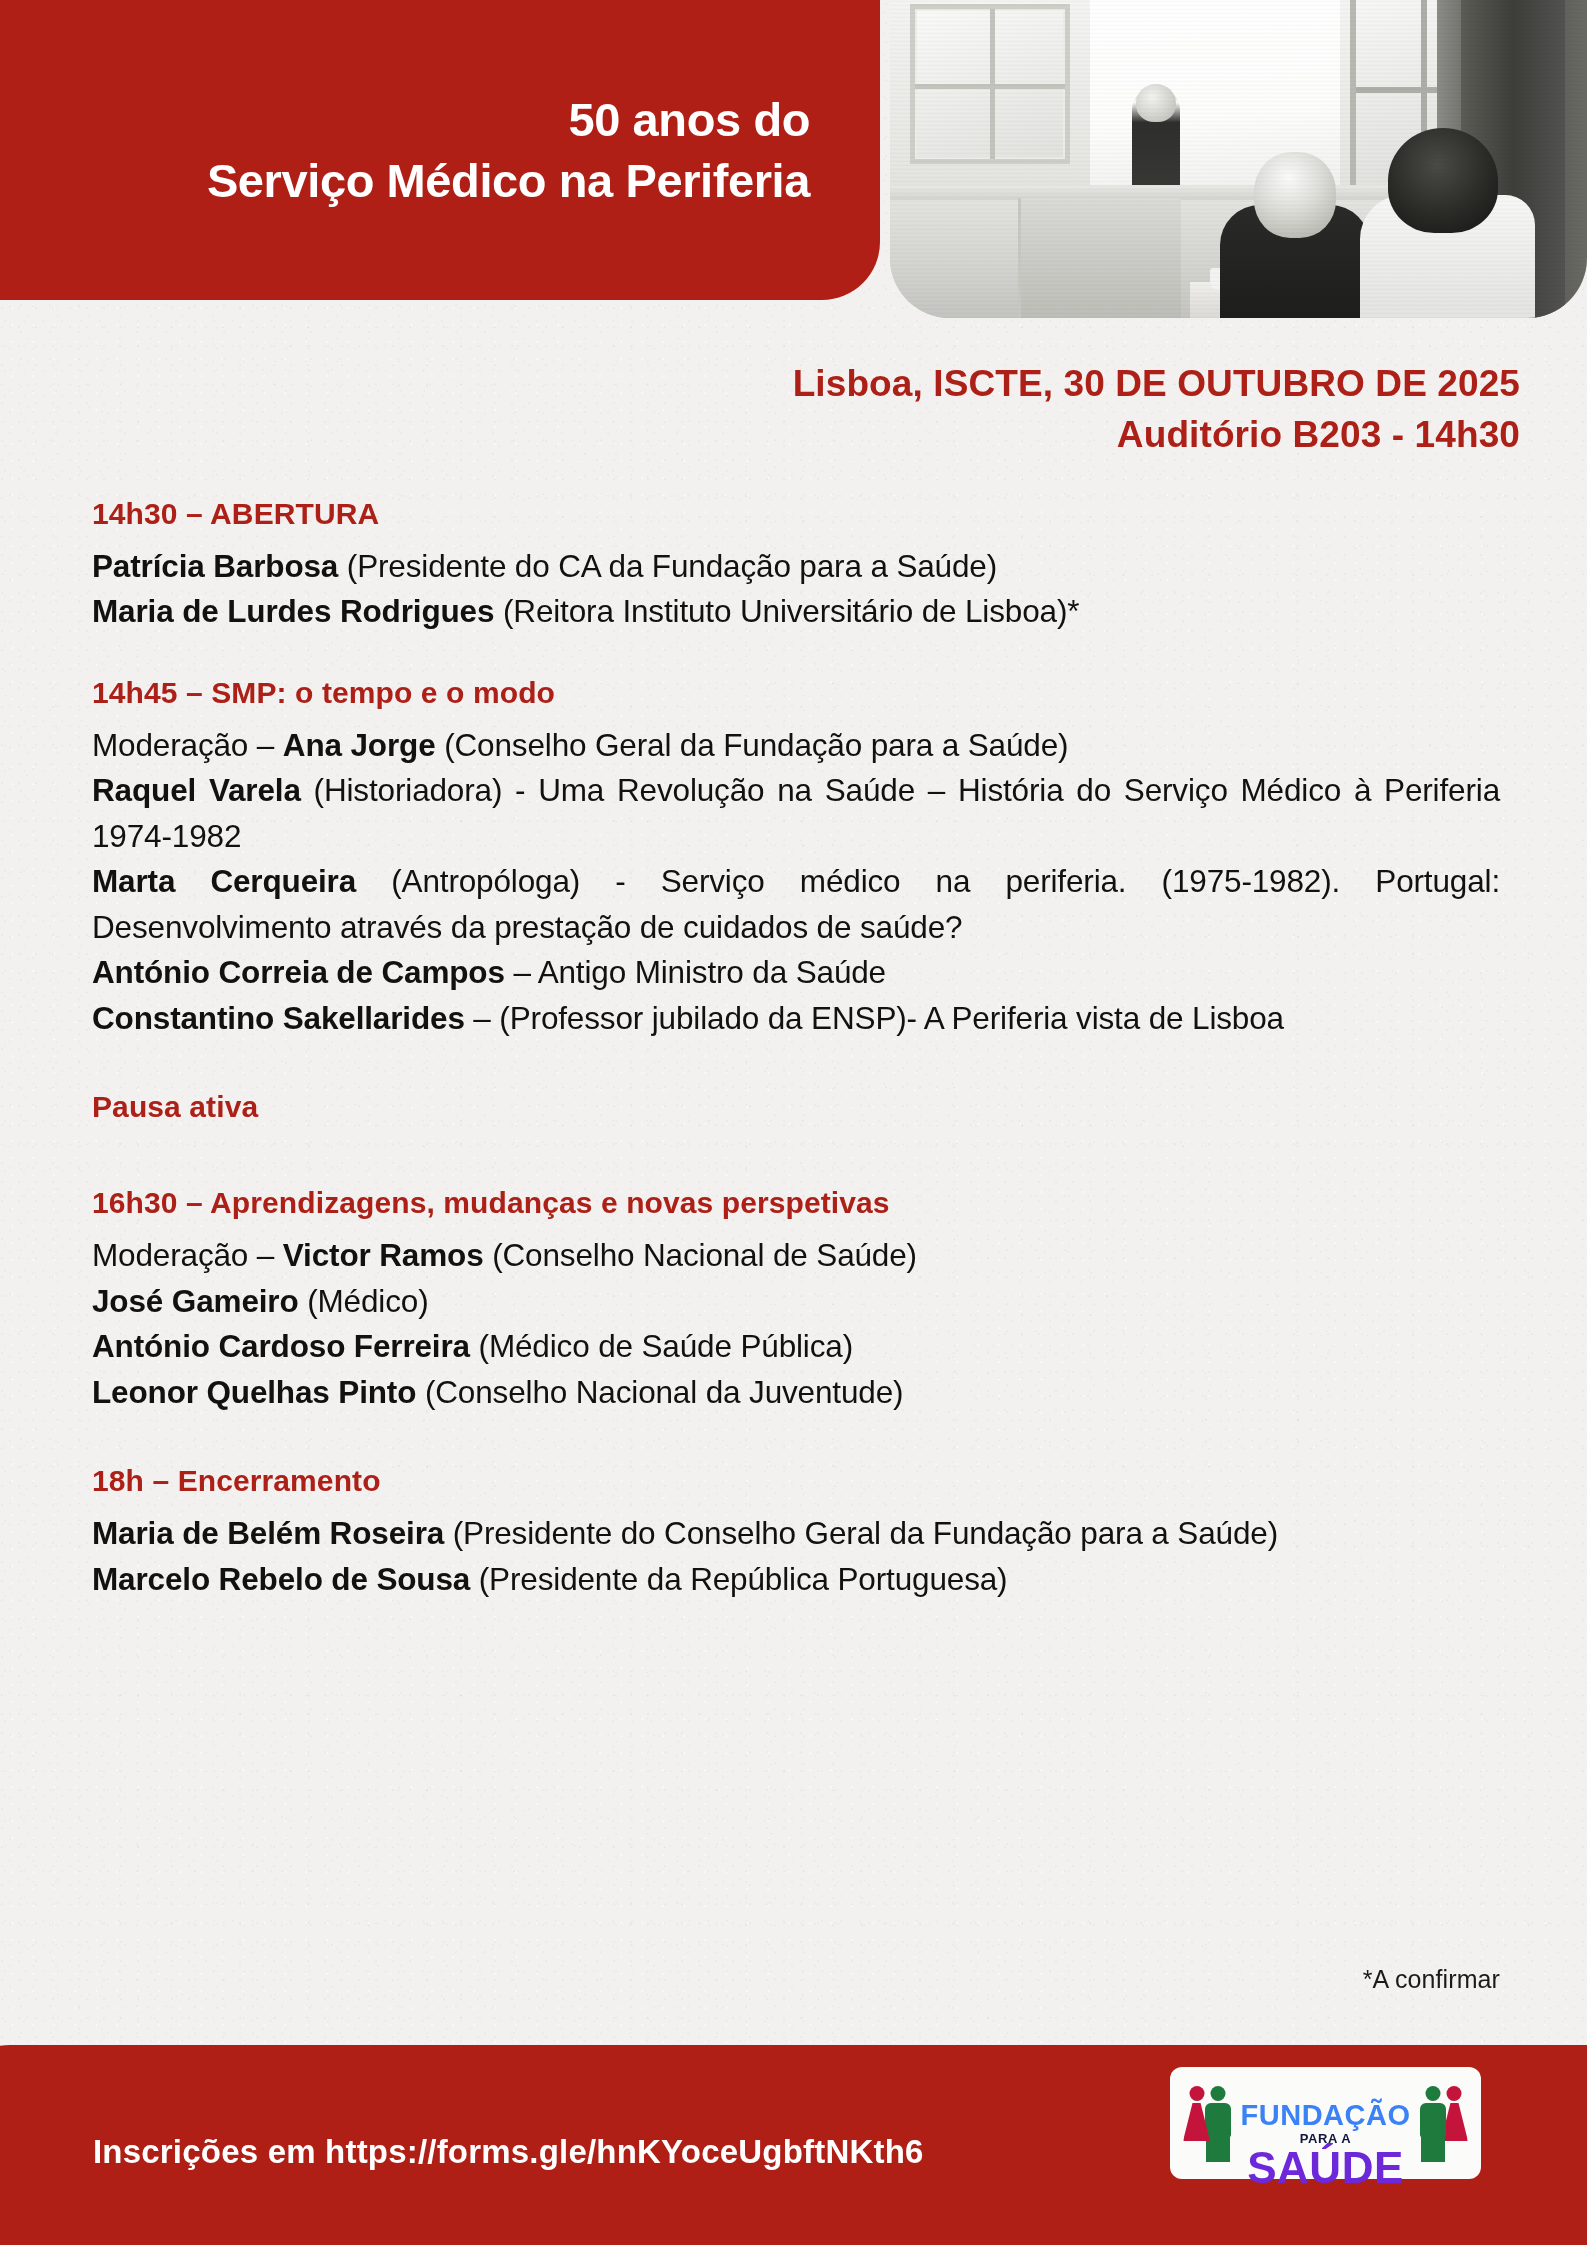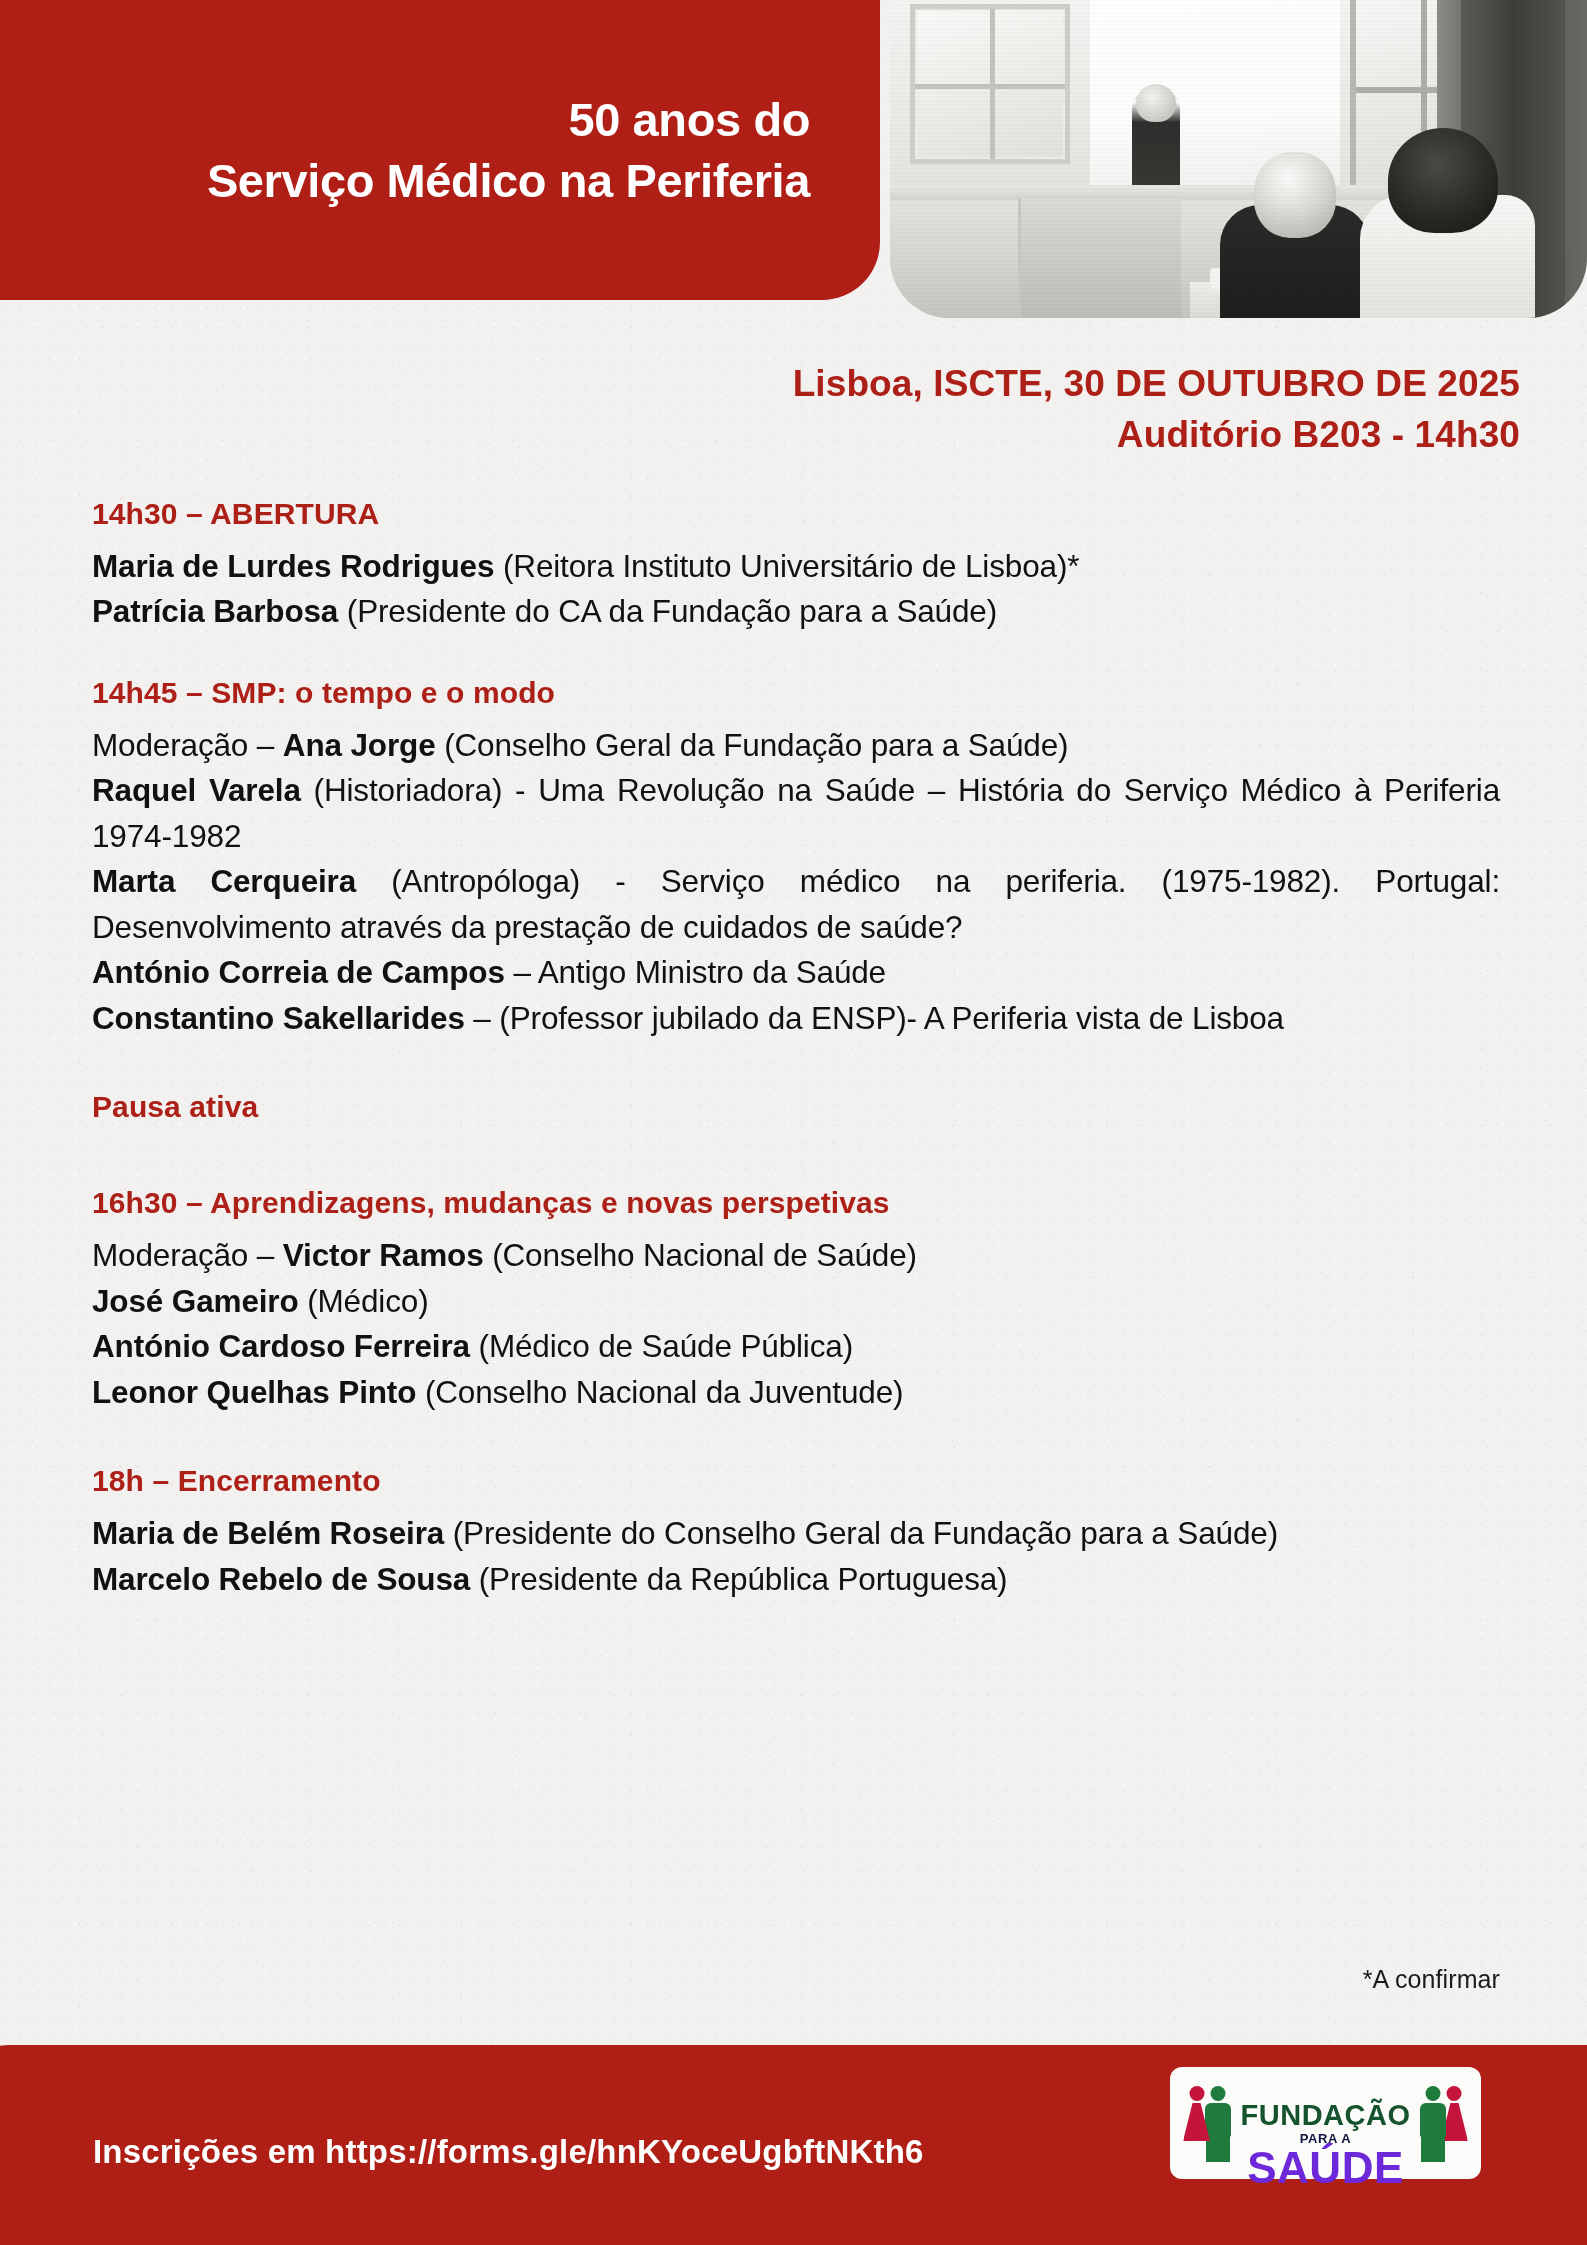--- a/index.html
+++ b/index.html
@@ -323,21 +323,21 @@
     content:""; position:absolute; top:0; width:9px; height:27px; background:inherit;
   }
   .fig-man .legs:before { left: 0; }
   .fig-man .legs:after  { right: 0; }
   .red-fig .head, .red-fig .body, .red-fig .legs { background: #c4143c; }
   .green-fig .head, .green-fig .body, .green-fig .legs { background: #1f7a3d; }
   .pair-left .fig-woman { margin-right: -9px; z-index: 2; }
   .pair-right .fig-man { margin-right: -9px; z-index: 2; }
   .logo-words { text-align: center; line-height: 1; }
   .lw-top {
-    color: #14532d; font-weight: 700; font-size: 29px; letter-spacing: 0.5px; margin-top: 44px;
+    color: #3b82f6; font-weight: 700; font-size: 29px; letter-spacing: 0.5px; margin-top: 44px;
   }
   .lw-mid {
     color: #11173e; font-weight: 700; font-size: 13px; letter-spacing: 0.6px; margin: 2px 0 1px;
   }
   .lw-bot {
     color: #6d28d9; font-weight: 700; font-size: 44px; letter-spacing: 0.5px;
   }
 </style>
 </head>
 <body>
@@ -376,22 +376,22 @@
 
   <div class="date-wrap">
     <div class="date-line">Lisboa, ISCTE, 30 DE OUTUBRO DE 2025</div>
     <div class="date-line">Auditório B203 - 14h30</div>
   </div>
 
   <div class="program">
 
     <div class="section">
       <div class="sec-head">14h30 – ABERTURA</div>
+      <p class="entry"><span class="nm">Patrícia Barbosa</span><span> (Presidente do CA da Fundação para a Saúde)</span></p>
       <p class="entry"><span class="nm">Maria de Lurdes Rodrigues</span><span> (Reitora Instituto Universitário de Lisboa)*</span></p>
-      <p class="entry"><span class="nm">Patrícia Barbosa</span><span> (Presidente do CA da Fundação para a Saúde)</span></p>
     </div>
 
     <div class="gap-sm"></div>
 
     <div class="section">
       <div class="sec-head">14h45 – SMP: o tempo e o modo</div>
       <p class="entry"><span>Moderação – </span><span class="nm">Ana Jorge</span><span> (Conselho Geral da Fundação para a Saúde)</span></p>
       <p class="entry"><span class="nm">Raquel Varela</span><span> (Historiadora) - Uma Revolução na Saúde – História do Serviço Médico à Periferia 1974-1982</span></p>
       <p class="entry"><span class="nm">Marta Cerqueira</span><span> (Antropóloga) - Serviço médico na periferia. (1975-1982). Portugal: Desenvolvimento através da prestação de cuidados de saúde?</span></p>
       <p class="entry"><span class="nm">António Correia de Campos</span><span> – Antigo Ministro da Saúde</span></p>

